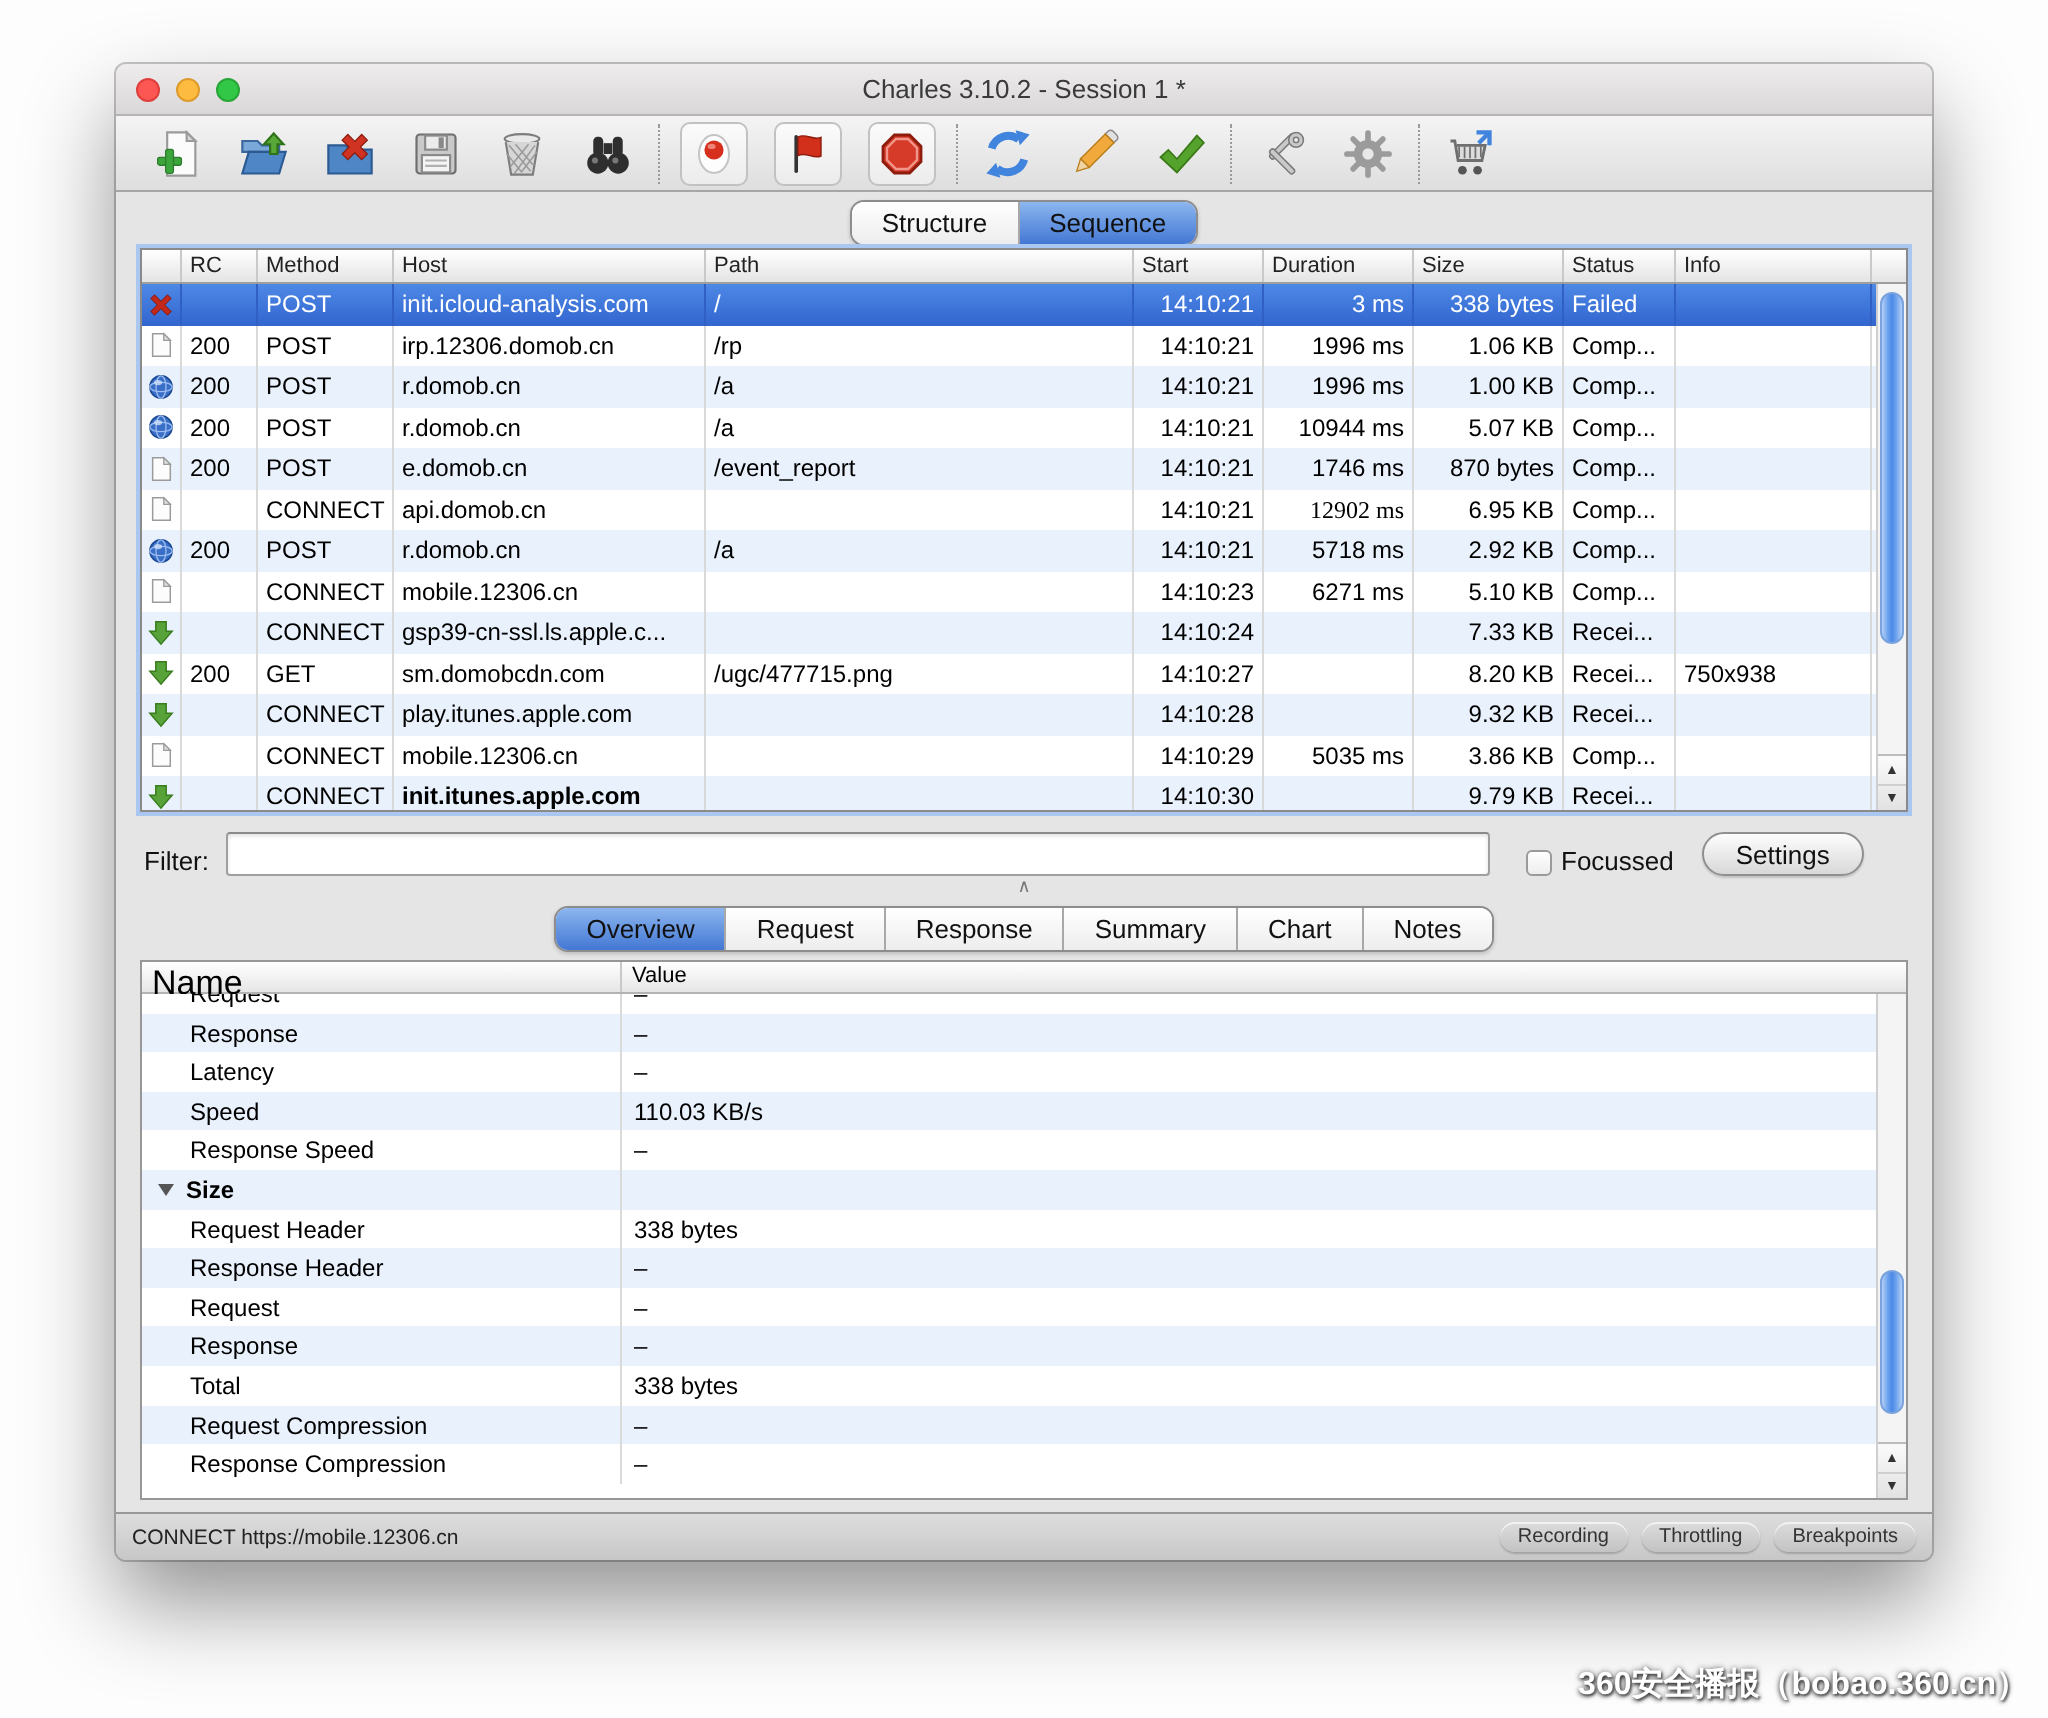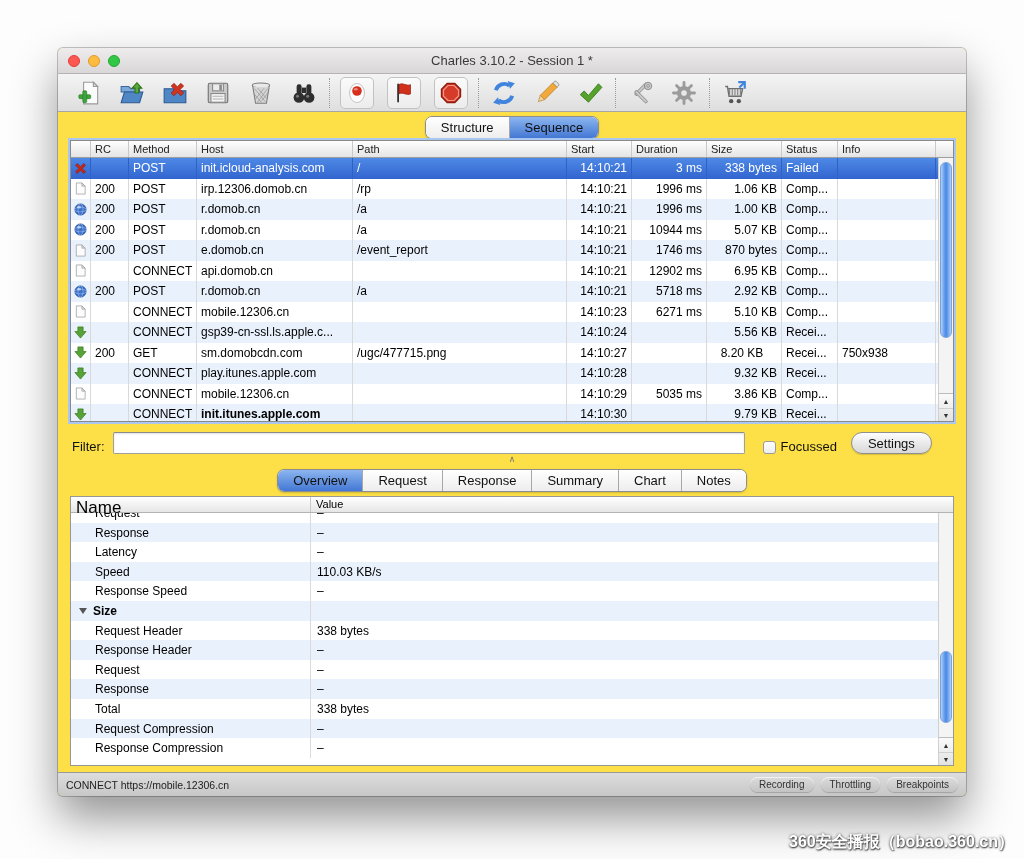--- a/index.html
+++ b/index.html
@@ -1,20 +1,20 @@
 <!DOCTYPE html>
 <html style="--selection_top: #4e89e6; --selection_bottom: #3265cf; --stripe: #e9f1fc; --tab_selected_top: #8cb6ef; --tab_selected_bottom: #4377d4; --scroll_thumb: #4c88e6;"><head>
 <meta charset="utf-8">
 <style>
   * { margin:0; padding:0; box-sizing:border-box; }
   html,body { width:1024px; height:859px; }
   body { background:#fdfdfd; font-family:"Liberation Sans", sans-serif; position:relative; overflow:hidden; }
 
-  .window { position:absolute; left:58px; top:48px; width:908px; height:748px;
-    background:#fde047; border-radius:5px; overflow:hidden;
+  .window { position:absolute; left:58px; top:32px; width:908px; height:748px;
+    background:#e5e5e5; border-radius:5px; overflow:hidden;
     box-shadow:0 22px 45px rgba(0,0,0,.42), 0 0 0 1px rgba(0,0,0,.22);padding-left:42px; }
 
   
   .titlebar { position:absolute; top:0; left:0; right:0; height:26px;
     background:linear-gradient(#eeecec,#d9d7d7); border-bottom:1px solid #b5b3b3; }
   .lights { position:absolute; left:10px; top:7px; display:flex; gap:8px; }
   .light { width:12px; height:12px; border-radius:50%; display:inline-block; }
   .light.red { background:#fc5753; border:1px solid #df3e3a; }
   .light.yellow { background:#fdbc40; border:1px solid #de9b2d; }
   .light.green { background:#33c748; border:1px solid #27a537; }
@@ -419,21 +419,21 @@
               <svg viewBox="0 0 14 14" width="13" height="13">
                 <path d="M2.5 1h6L12 4.5V13h-9.5z" fill="#fcfcfc" stroke="#9b9b9b" stroke-width=".8"></path>
                 <path d="M8.5 1L12 4.5H8.5z" fill="#dedede" stroke="#9b9b9b" stroke-width=".7"></path>
               </svg>
             </div>
             <div class="rcell" style="width: 38px;"></div>
             <div class="rcell" style="width: 68px;">CONNECT</div>
             <div class="rcell" style="width: 156px;">api.domob.cn</div>
             <div class="rcell" style="width: 214px;"></div>
             <div class="rcell num" style="width: 65px;">14:10:21</div>
-            <div class="rcell num" style="width: 75px;">12902 ms</div>
+            <div class="rcell num" style="width: 75px; font-family: Liberation Serif, serif;">12902 ms</div>
             <div class="rcell num" style="width: 75px;">6.95 KB</div>
             <div class="rcell" style="width: 56px;">Comp...</div>
             <div class="rcell" style="width: 98px;"></div>
           </div>
           <div class="rrow">
             <div class="rcell c-icon" style="width: 20px;">
               <svg viewBox="0 0 14 14" width="13" height="13">
                 <circle cx="7" cy="7" r="6" fill="#3a6fc8" stroke="#1d4a94" stroke-width=".8"></circle>
                 <ellipse cx="7" cy="7" rx="2.7" ry="6" fill="none" stroke="#9dbdf0" stroke-width=".7"></ellipse>
                 <ellipse cx="7" cy="7" rx="6" ry="2.5" fill="none" stroke="#9dbdf0" stroke-width=".7"></ellipse>
@@ -472,37 +472,37 @@
               <svg viewBox="0 0 14 14" width="13" height="13">
                 <path d="M4.2 1h5.6v5H13L7 13 1 6h3.2z" fill="#58a23a" stroke="#377d1d" stroke-width=".8"></path>
               </svg>
             </div>
             <div class="rcell" style="width: 38px;"></div>
             <div class="rcell" style="width: 68px;">CONNECT</div>
             <div class="rcell" style="width: 156px;">gsp39-cn-ssl.ls.apple.c...</div>
             <div class="rcell" style="width: 214px;"></div>
             <div class="rcell num" style="width: 65px;">14:10:24</div>
             <div class="rcell num" style="width: 75px;"></div>
-            <div class="rcell num" style="width: 75px;">5.56 KB</div>
+            <div class="rcell num" style="width: 75px;">7.33 KB</div>
             <div class="rcell" style="width: 56px;">Recei...</div>
             <div class="rcell" style="width: 98px;"></div>
           </div>
           <div class="rrow">
             <div class="rcell c-icon" style="width: 20px;">
               <svg viewBox="0 0 14 14" width="13" height="13">
                 <path d="M4.2 1h5.6v5H13L7 13 1 6h3.2z" fill="#58a23a" stroke="#377d1d" stroke-width=".8"></path>
               </svg>
             </div>
             <div class="rcell" style="width: 38px;">200</div>
             <div class="rcell" style="width: 68px;">GET</div>
             <div class="rcell" style="width: 156px;">sm.domobcdn.com</div>
             <div class="rcell" style="width: 214px;">/ugc/477715.png</div>
             <div class="rcell num" style="width: 65px;">14:10:27</div>
             <div class="rcell num" style="width: 75px;"></div>
-            <div class="rcell num" style="width: 75px; text-align: center;">8.20 KB</div>
+            <div class="rcell num" style="width: 75px;">8.20 KB</div>
             <div class="rcell" style="width: 56px;">Recei...</div>
             <div class="rcell" style="width: 98px;">750x938</div>
           </div>
           <div class="rrow">
             <div class="rcell c-icon" style="width: 20px;">
               <svg viewBox="0 0 14 14" width="13" height="13">
                 <path d="M4.2 1h5.6v5H13L7 13 1 6h3.2z" fill="#58a23a" stroke="#377d1d" stroke-width=".8"></path>
               </svg>
             </div>
             <div class="rcell" style="width: 38px;"></div>

